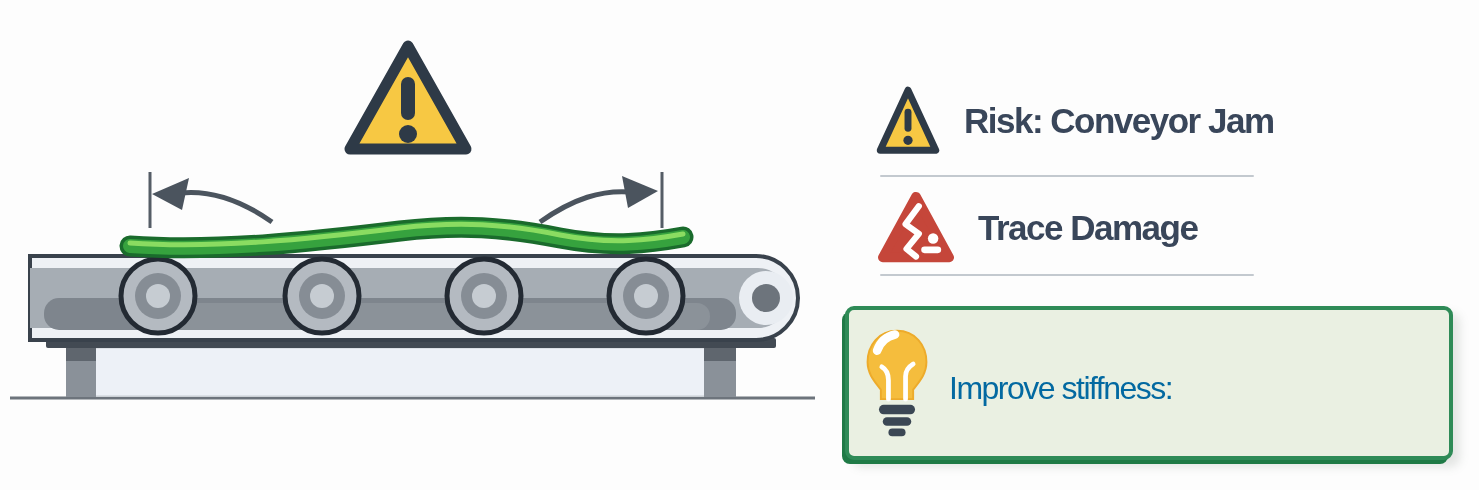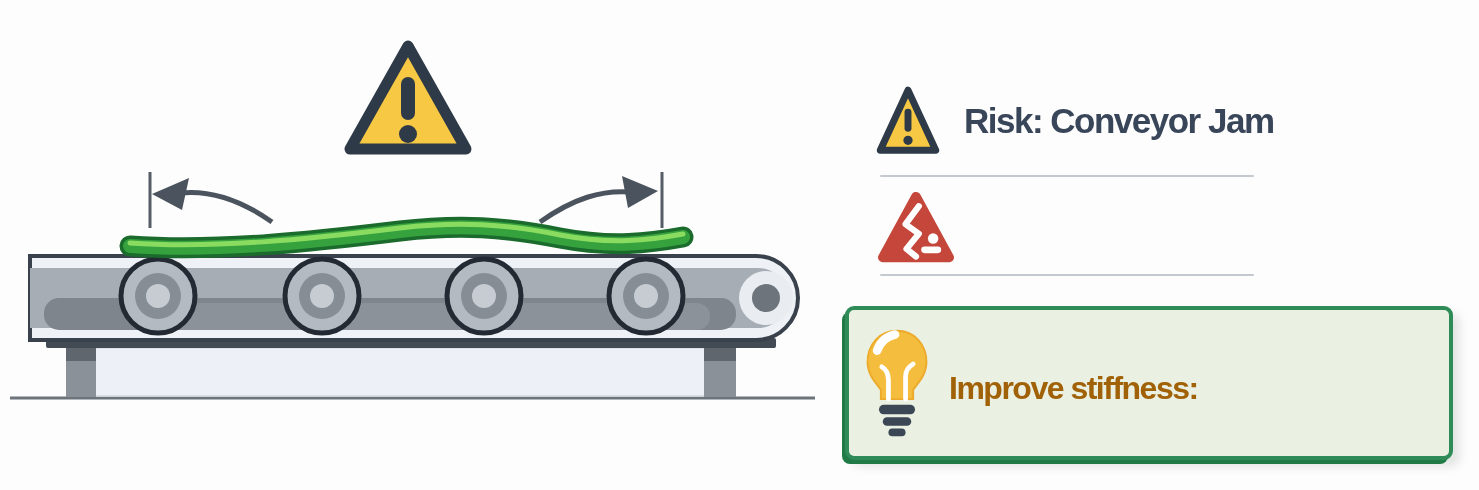--- a/index.html
+++ b/index.html
@@ -33,21 +33,21 @@
   .tip-box{
     position:absolute;left:845px;top:306px;width:608px;height:154px;
     box-sizing:border-box;
     border:4px solid #2f8b57;border-radius:9px;
     background:#eaf0e2;
     box-shadow:-4px 5px 0 -1px #1f7a46, 7px 7px 10px rgba(110,120,110,0.18);
     display:flex;align-items:center;gap:14px;
     padding:6px 14px 6px 10px;
   }
   .tip-text{display:flex;flex-direction:column;gap:14px;margin-top:10px;}
-  .tip-title{font-size:32px;font-weight:700;letter-spacing:-1.5px;color:#a16207;white-space:nowrap;text-align:center;}
+  .tip-title{font-size:32px;font-weight:400;letter-spacing:-1.5px;color:#0369a1;white-space:nowrap;text-align:center;}
   .tip-bullet{font-size:32px;font-weight:700;letter-spacing:-1.5px;color:#39465a;white-space:nowrap;}
 
   .icon-svg{display:block;flex:0 0 auto;}
 </style>
 </head>
 <body>
 
 <div class="stage">
 
   <svg class="illustration" width="830" height="490" viewBox="0 0 830 490" aria-hidden="true">
@@ -138,20 +138,21 @@
 
   <div class="divider divider-1"></div>
 
   <div class="anno-row row-damage">
     <svg class="icon-svg" width="76" height="78" viewBox="0 0 80 82" aria-hidden="true">
       <polygon points="40,8 75,72 5,72" fill="#c5463a" stroke="#c5463a" stroke-width="10" stroke-linejoin="round"></polygon>
       <polyline points="43,18 29,37 43,47 30,63 40,71" fill="none" stroke="#ffffff" stroke-width="6.5" stroke-linecap="round" stroke-linejoin="round"></polyline>
       <circle cx="58" cy="52" r="5.5" fill="#ffffff"></circle>
       <line x1="49" y1="64" x2="63" y2="64" stroke="#ffffff" stroke-width="7" stroke-linecap="round"></line>
     </svg>
+    <span class="label">Trace Damage</span>
   </div>
 
   <div class="divider divider-2"></div>
 
   <div class="tip-box">
     <svg class="icon-svg" width="76" height="120" viewBox="0 0 80 122" aria-hidden="true">
       <path d="M40 6 C 59 6 71 21 71 39 C 71 52 63 60 57 68 L57 78 L23 78 L23 68 C 17 60 9 52 9 39 C 9 21 21 6 40 6 Z" fill="#f5bd3d" stroke="#edab2b" stroke-width="2"></path>
       <path d="M19 27 Q 24 13 38 10" fill="none" stroke="#ffffff" stroke-width="9" stroke-linecap="round"></path>
       <path d="M31 78 L31 58 Q 31 48 24 44" fill="none" stroke="#ffffff" stroke-width="5" stroke-linecap="round"></path>
       <path d="M49 78 L49 54 Q 49 46 57 41" fill="none" stroke="#ffffff" stroke-width="5" stroke-linecap="round"></path>

